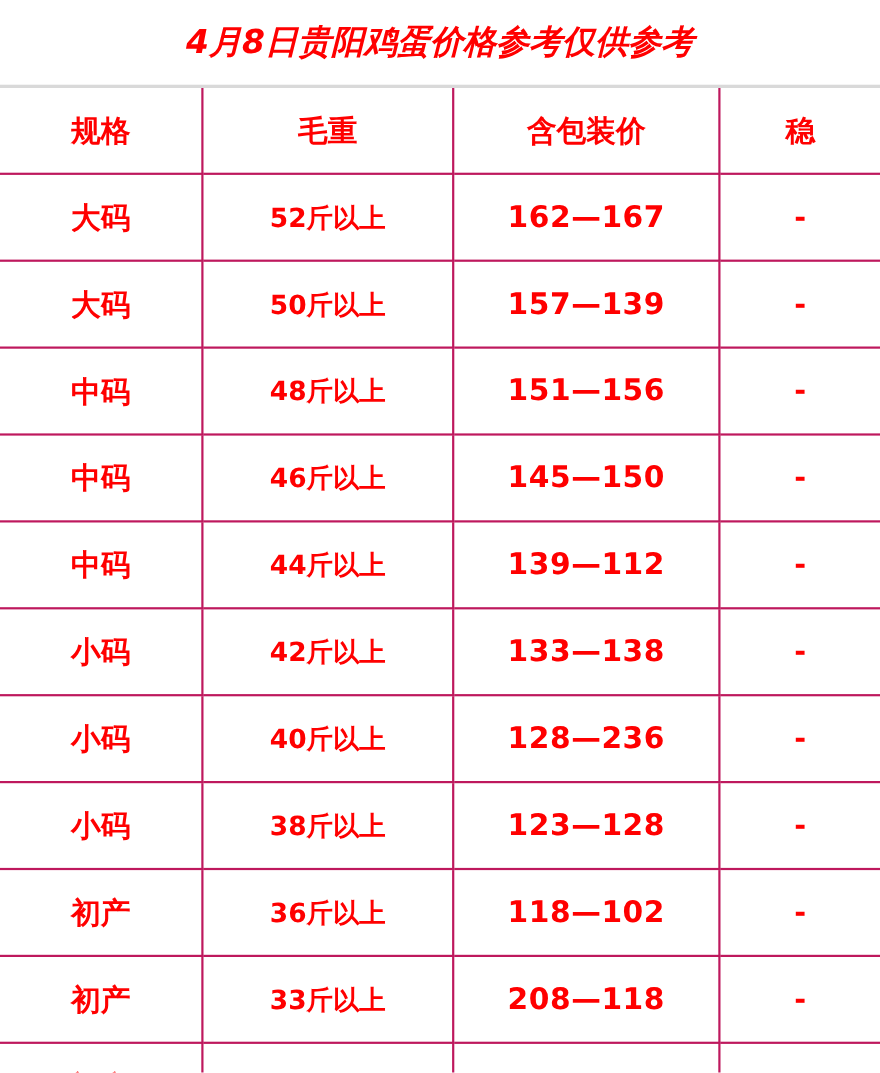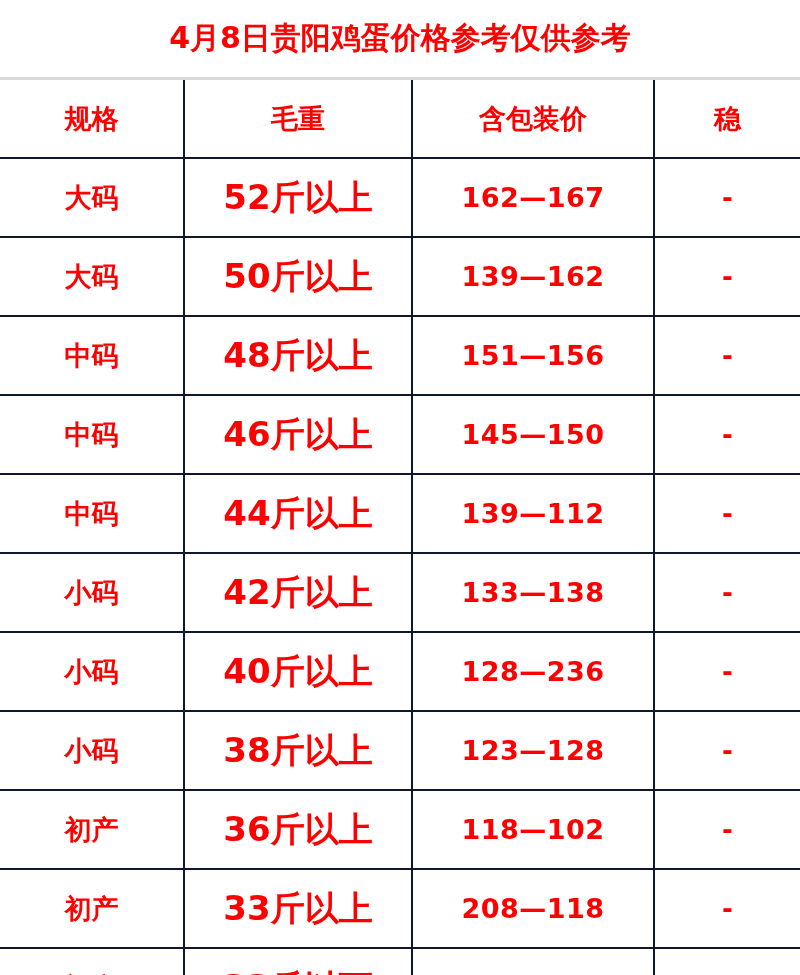--- a/index.html
+++ b/index.html
@@ -19,20 +19,21 @@
     box-sizing: border-box;
     background: #ffffff;
     position: relative;
   }
   .title-row {
     height: 77px;
     display: flex;
     align-items: center;
     justify-content: center;
     border-bottom: 3px solid #d9d9d9;
+    font-style: italic;
   }
   .title-text {
     color: #ff0000;
     font-size: 30px;
     font-weight: bold;
     letter-spacing: 0px;
     white-space: nowrap;
     font-family: "DejaVu Sans", "Liberation Sans", sans-serif;
   }
   table.price-table {
@@ -40,21 +41,21 @@
     border-collapse: collapse;
     table-layout: fixed;
   }
   table.price-table col.c0 { width: 184px; }
   table.price-table col.c1 { width: 228px; }
   table.price-table col.c2 { width: 242px; }
   table.price-table col.c3 { width: 146px; }
 
   table.price-table th,
   table.price-table td {
-    border: 2px solid #0f172a;
+    border: 2px solid #be185d;
     text-align: center;
     vertical-align: middle;
     color: #ff0000;
     font-weight: bold;
     padding: 0;
     height: 77px;
     font-family: "DejaVu Sans", "Liberation Sans", sans-serif;
   }
   table.price-table tr:first-child th {
     border-top: none;
@@ -68,21 +69,21 @@
     border-right: none;
   }
   th.hdr {
     font-size: 27px;
     border-radius: 28px;
   }
   td.spec {
     font-size: 27px;
   }
   td.weight {
-    font-size: 34px;
+    font-size: 24px;
   }
   td.price {
     font-size: 27px;
     letter-spacing: 0.5px;
     margin-left: 36px;
   }
   td.trend {
     font-size: 26px;
   }
 </style>
@@ -113,21 +114,21 @@
     <tbody>
       <tr>
         <td class="spec">大码</td>
         <td class="weight">52斤以上</td>
         <td class="price">162—167</td>
         <td class="trend">-</td>
       </tr>
       <tr>
         <td class="spec">大码</td>
         <td class="weight">50斤以上</td>
-        <td class="price">139—162</td>
+        <td class="price">157—139</td>
         <td class="trend">-</td>
       </tr>
       <tr>
         <td class="spec">中码</td>
         <td class="weight">48斤以上</td>
         <td class="price">151—156</td>
         <td class="trend">-</td>
       </tr>
       <tr>
         <td class="spec">中码</td>

